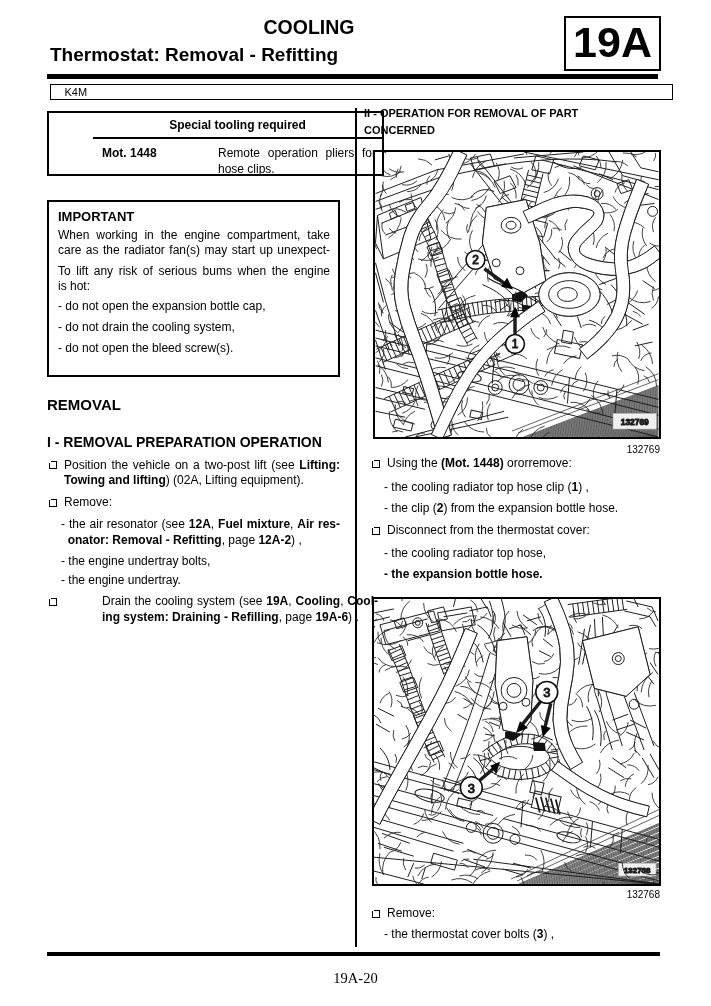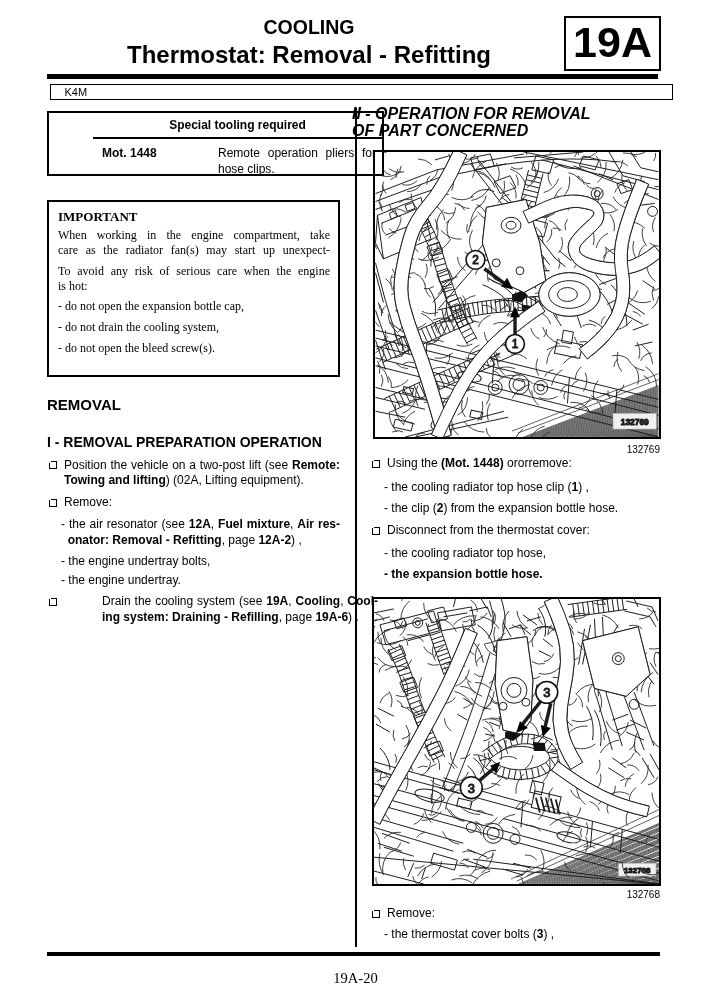--- a/index.html
+++ b/index.html
@@ -13,21 +13,21 @@
   .bullet::after{content:"";position:absolute;left:-1.7px;top:-1.7px;width:2.5px;height:2.5px;background:#fff;}
   .item{position:absolute;font-size:12px;line-height:15.6px;}
   .lbl{position:absolute;font-size:10px;}
   svg{display:block;width:100%;height:100%;}
 </style>
 </head>
 <body>
 
 <div class="abs b" style="left:50px;top:18px;width:518px;text-align:center;font-size:19.5px;line-height:19px;">COOLING</div>
 
-<div class="abs b" style="left:50px;top:45px;width:518px;text-align:center;font-size:24px;line-height:19px;">Thermostat: Removal - Refitting</div>
+<div class="abs b" style="left:50px;top:45px;width:518px;font-size:19px;line-height:19px;">Thermostat: Removal - Refitting</div>
 
 <div class="abs" style="left:564px;top:16px;width:93px;height:51px;border:2px solid #000;text-align:center;">
   <div class="b" style="font-size:43px;line-height:48px;letter-spacing:0px;">19A</div>
 </div>
 
 <div class="abs" style="left:47px;top:74px;width:611px;height:4.5px;background:#000;"></div>
 
 <div class="abs" style="left:49.5px;top:83.5px;width:607px;height:14px;border:1px solid #000;font-size:11px;line-height:14px;padding-left:14px;">K4M</div>
 
 <div class="abs" style="left:47px;top:111px;width:289px;height:61px;border:2px solid #000;padding-left:44px;">
@@ -37,49 +37,49 @@
   <div style="position:relative;font-size:12px;">
     <span class="b abs" style="left:9px;top:7px;">Mot. 1448</span>
     <div class="abs" style="left:125px;top:7px;width:158px;line-height:15.6px;">
       <div class="jline">Remote operation pliers for</div>
       <div>hose clips.</div>
     </div>
   </div>
 </div>
 
 <div class="abs" style="left:47px;top:200px;width:289px;height:173px;border:2px solid #000;font-size:12px;">
-  <div style="margin:7px 8px 0 9px;line-height:15.6px;font-family:Liberation Serif, serif;">
+  <div style="margin:7px 8px 0 9px;line-height:15.6px;">
 
     <div class="b" style="font-size:13px;margin-bottom:3px;">IMPORTANT</div>
 
     <div>
       <div class="jline">When working in the engine compartment, take</div>
       <div class="jline">care as the radiator fan(s) may start up unexpect-</div>
     </div>
 
     <div style="margin-top:5px;">
-      <div class="jline">To avoid any risk of serious care when the engine</div>
+      <div class="jline">To lift any risk of serious bums when the engine</div>
       <div>is hot:</div>
     </div>
 
     <div style="margin-top:4px;">- do not open the expansion bottle cap,</div>
 
     <div style="margin-top:5px;">- do not drain the cooling system,</div>
 
     <div style="margin-top:5.5px;">- do not open the bleed screw(s).</div>
   </div>
 </div>
 
 <div class="abs b" style="left:47px;top:396px;font-size:15px;">REMOVAL</div>
 
 <div class="abs b" style="left:47px;top:434px;font-size:14px;">I - REMOVAL PREPARATION OPERATION</div>
 
 <div class="bullet" style="left:49px;top:461px;"></div>
 <div class="item" style="left:64px;top:457.5px;width:276px;">
-  <div class="jline">Position the vehicle on a two-post lift (see <span class="b">Remote:</span></div>
+  <div class="jline">Position the vehicle on a two-post lift (see <span class="b">Lifting:</span></div>
   <div><span class="b">Towing and lifting</span>) (02A, Lifting equipment).</div>
 </div>
 
 <div class="bullet" style="left:49px;top:498.5px;"></div>
 <div class="item" style="left:64px;top:495px;">Remove:</div>
 
 <div class="item" style="left:61px;top:517px;width:279px;">
   <div class="jline">- the air resonator (see <span class="b">12A</span>, <span class="b">Fuel mixture</span>, <span class="b">Air res-</span></div>
   <div>&nbsp;&nbsp;<span class="b">onator: Removal - Refitting</span>, page <span class="b">12A-2</span>) ,</div>
 </div>
@@ -89,21 +89,21 @@
 <div class="item" style="left:61px;top:573px;">- the engine undertray.</div>
 
 <div class="bullet" style="left:49px;top:597.5px;"></div>
 <div class="item" style="left:64px;top:594px;width:276px;margin-left:38px;">
   <div class="jline">Drain the cooling system (see <span class="b">19A</span>, <span class="b">Cooling</span>, <span class="b">Cool-</span></div>
   <div><span class="b">ing system: Draining - Refilling</span>, page <span class="b">19A-6</span>) .</div>
 </div>
 
 <div class="abs" style="left:355px;top:108px;width:2px;height:839px;background:#000;"></div>
 
-<div class="abs b" style="left:352px;top:105px;width:260px;font-size:16px;line-height:17px;font-style:italic;">II - OPERATION FOR REMOVAL OF PART CONCERNED</div>
+<div class="abs b" style="left:364px;top:105px;width:260px;font-size:11px;line-height:17px;">II - OPERATION FOR REMOVAL OF PART CONCERNED</div>
 
 <div class="abs" style="left:372.5px;top:150px;width:284px;height:285px;border:2px solid #000;">
 <svg width="286" height="288" viewBox="0 0 286 288" fill="none" stroke="#1c1c1c" stroke-width="1">
 
 <path d="M0,42 L62,18 L150,2 M0,50 L64,26 L132,12 M0,58 L70,34 M140,6 L210,0 M120,14 C160,8 200,4 244,10 M150,0 L286,28 M168,8 L286,38 M200,14 L286,48" stroke-width="1" stroke="#1c1c1c" fill="none"></path>
 
 <path d="M96,6 l20,-4 l4,12 l-20,4 Z M210,4 l16,4 l-4,10 l-16,-4 Z M226,22 l14,6 M180,10 c8,6 18,8 28,6 M60,8 l14,-4 M74,2 l4,10" stroke-width="1" stroke="#1c1c1c" fill="none"></path>
 
 <path d="M2,64 L46,46 L56,88 L8,108 Z M6,72 L50,54 M10,84 L52,68 M2,64 L0,92 L8,108 M14,62 l6,-3 l2,6 l-6,3 Z M30,54 l8,-3 l2,6 l-8,3 Z" stroke-width="1" stroke="#1c1c1c" fill="none"></path>
 

